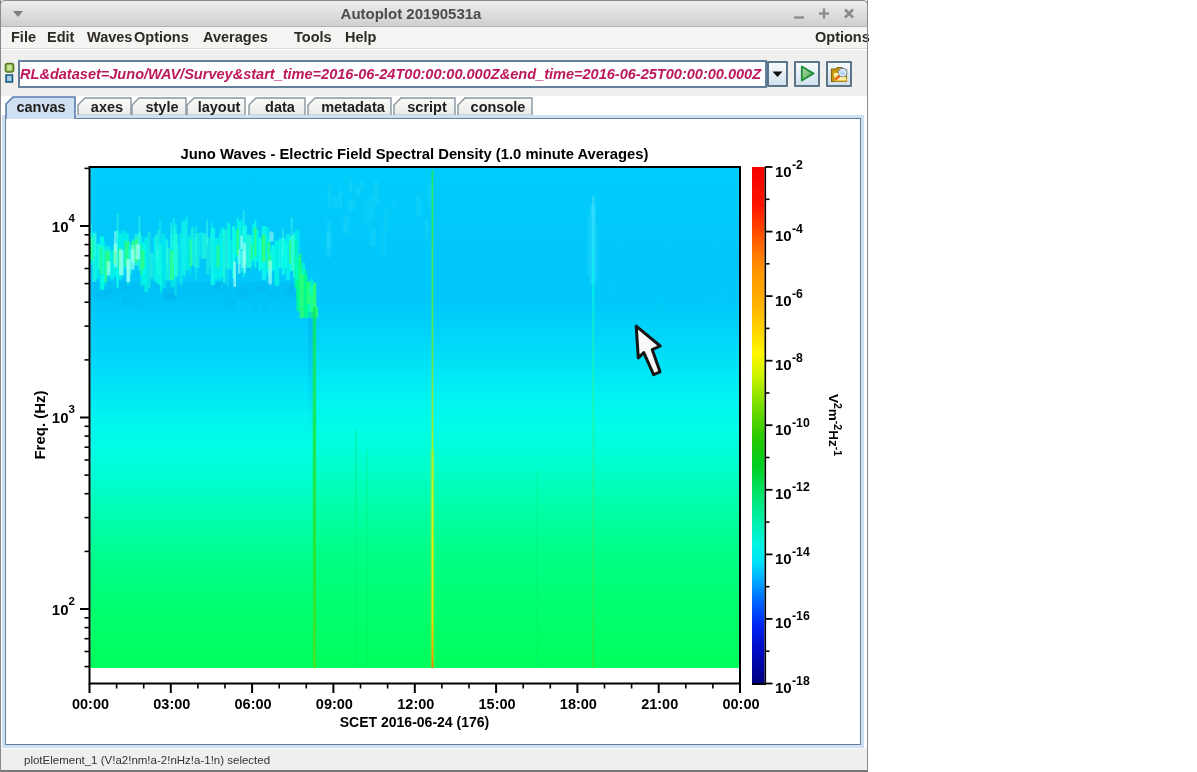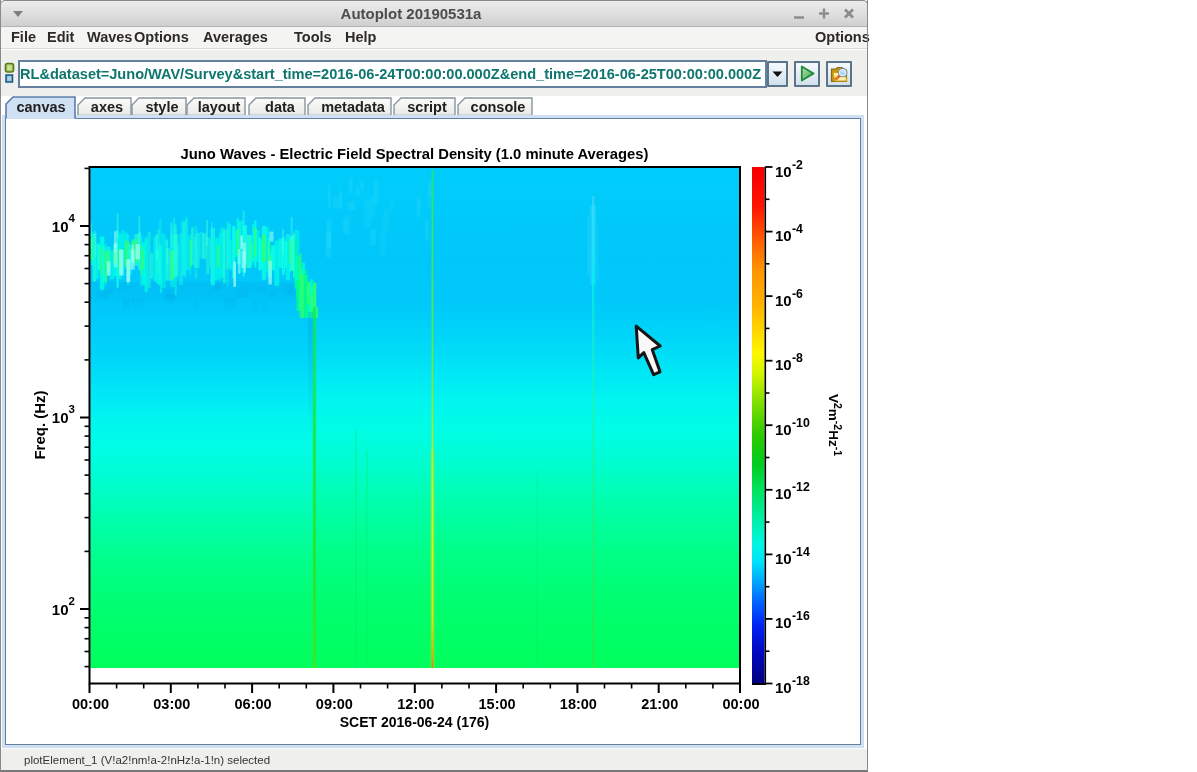--- a/index.html
+++ b/index.html
@@ -9,22 +9,22 @@
   border:1px solid #8a8a8a; border-bottom:1px solid #b4b4b4; border-radius:5px 5px 0 0; }
 #titletext { position:absolute; left:0; top:5px; width:822px; text-align:center;
   font-size:15px; font-weight:bold; color:#4c4c4c; }
 
 #menubar { position:absolute; left:1px; top:27px; width:866px; height:22px;
   background:#f4f4f3; border-bottom:1px solid #dadada; }
 .mi { position:absolute; top:1.5px; font-size:14.5px; font-weight:bold; color:#2d2a26; }
 
 #toolbar { position:absolute; left:1px; top:50px; width:866px; height:46px; background:#efefee; }
 #urlfield { position:absolute; left:17px; top:10px; width:749px; height:28px; background:#fff;
-  border:2px solid #64809c; font-size:14.6px; font-weight:bold; color:#0f766e;
-  line-height:24px; padding-left:0px; letter-spacing:-0.03px; white-space:nowrap; overflow:hidden; }
+  border:2px solid #64809c; font-size:14.6px; font-weight:bold; color:#be185d;
+  line-height:24px; padding-left:0px; letter-spacing:-0.03px; white-space:nowrap; overflow:hidden;font-style:italic; }
 .btn { position:absolute; top:11px; height:26px; border:2px solid #5c7488; border-radius:1px;
   background:linear-gradient(#f6fafd,#dde8f2 70%,#d2e0ee); }
 
 #cpanel { position:absolute; left:2px; top:115px; width:862px; height:633px; background:#cee0f2; }
 #cborder { position:absolute; left:2.5px; top:3px; width:856px; height:627px;
   border:1.6px solid #64809c; background:#fff; }
 
 #status { position:absolute; left:1px; top:748px; width:866px; height:28px; background:#efefee;
   border-top:1px solid #fbfbfb; }
 #status span { position:absolute; left:23px; top:5px; font-size:11.5px; color:#333; }

